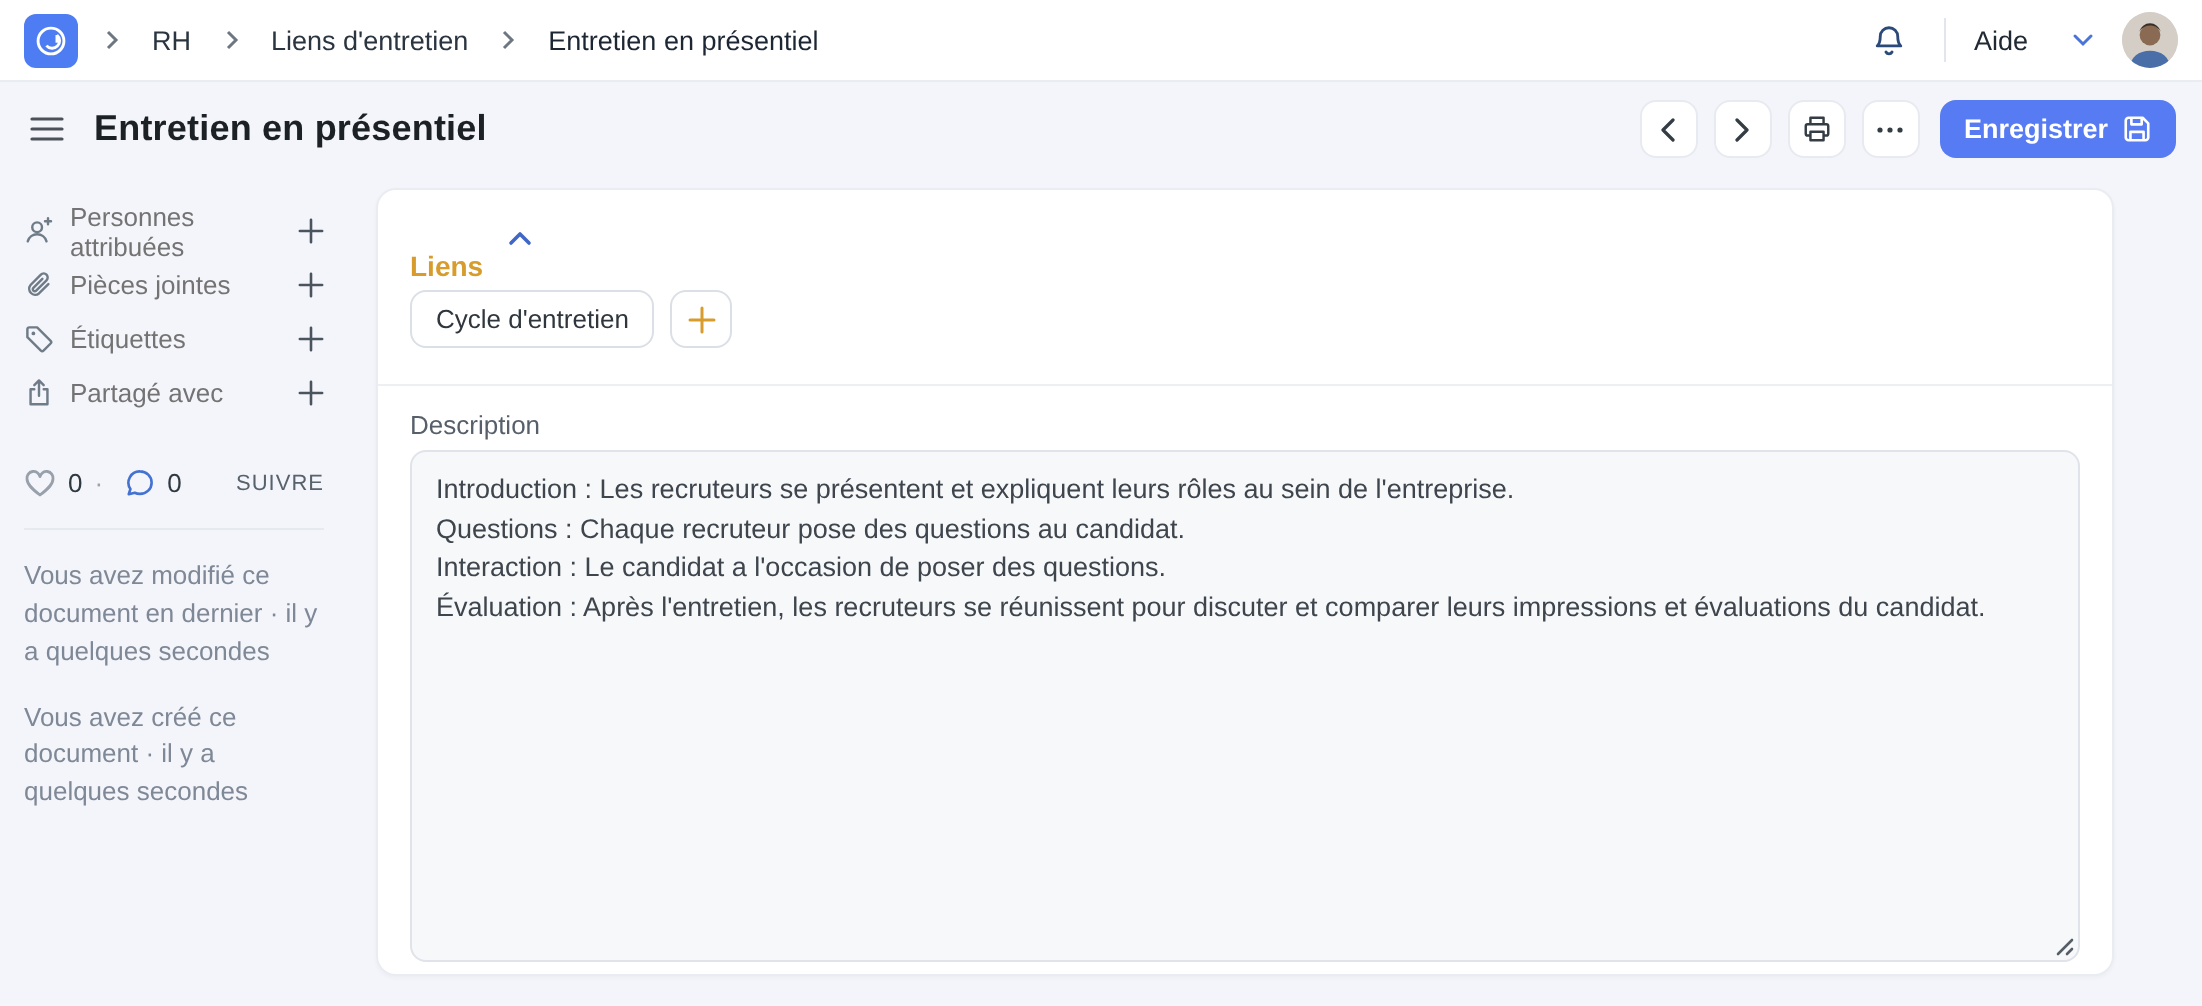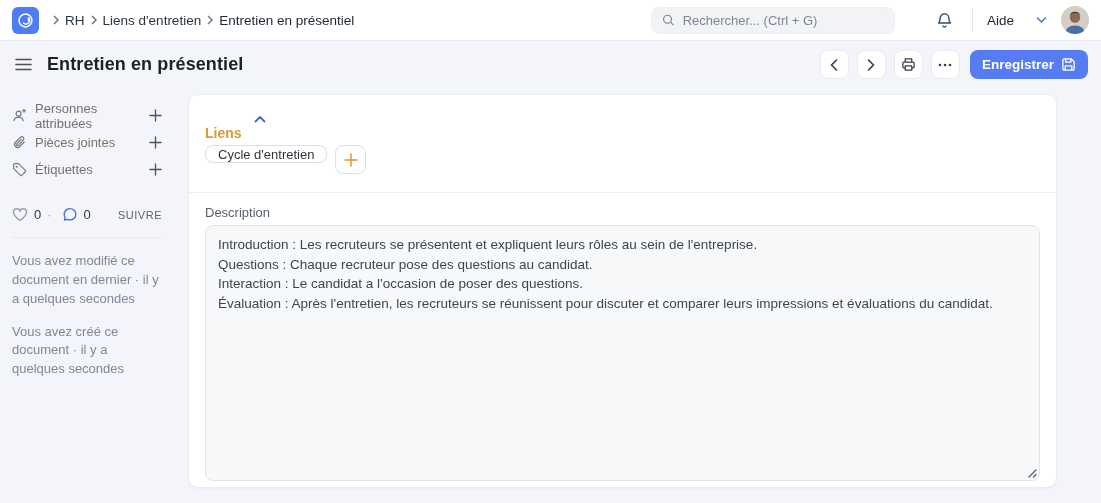--- a/index.html
+++ b/index.html
@@ -15,21 +15,21 @@
   .navbar {
     height:41px; background:#fff; border-bottom:1px solid #e9ecf1;
     display:flex; align-items:center; justify-content:space-between;
     padding:0 12px;
   }
   .nav-left { display:flex; align-items:center; gap:13px; }
   .logo {
     width:27px; height:27px; border-radius:6px; background:#4e7cf3;
     display:flex; align-items:center; justify-content:center; cursor:pointer;
   }
-  .breadcrumb { display:flex; align-items:center; gap:5px; font-size:13.5px; }
+  .breadcrumb { display:flex; align-items:center; gap:16px; font-size:13.5px; }
   .crumb { color:#2b3540; text-decoration:none; cursor:pointer; }
   .crumb.current { color:#1d2733; cursor:default; }
   .crumb-sep { color:#8d97a1; }
 
   .nav-right { display:flex; align-items:center; }
   .searchbar {
     width:244px; height:27px; background:#f1f3f6; border:1px solid #edeff2;
     border-radius:8px; display:flex; align-items:center; gap:8px; padding:0 10px;
   }
   .searchbar input {
@@ -89,21 +89,21 @@
   .card {
     flex:1; background:#fff; border:1px solid #e9ecf0; border-radius:10px;
     box-shadow:0 1px 2px rgba(25,39,52,.04);
     height:394px; padding:14px 16px 8px;
   }
   .links-head { display:flex; align-items:center; gap:11px; height:20px; }
   .links-title { font-size:14px; font-weight:700; color:#d79c2c;margin-top:28px; }
   .collapse-btn { background:none; border:0; cursor:pointer; color:#4066c8; padding:1px; }
   .links-row { margin-top:16px; display:flex; gap:8px; }
   .link-btn {
-    height:18px; padding:0 12px; background:#fff; border:1px solid #dbe0e6; border-radius:8px;
+    height:29px; padding:0 12px; background:#fff; border:1px solid #dbe0e6; border-radius:8px;
     font-family:"Liberation Sans", sans-serif; font-size:13px; color:#2f363d; cursor:pointer;
     display:flex; align-items:center;
   }
   .add-link-btn {
     width:31px; height:29px; background:#fff; border:1px solid #dbe0e6; border-radius:8px;
     display:flex; align-items:center; justify-content:center; color:#d79c2c; cursor:pointer;
   }
   .card-div { border:0; border-top:1px solid #edeff3; margin:18px -16px 0; }
   .desc-label { display:block; margin-top:12px; font-size:13px; line-height:15px; color:#57606a; }
   .desc-box { position:relative; margin-top:5px; }
@@ -135,27 +135,20 @@
           <path d="M2 1 L6 5 L2 9"></path>
         </svg>
       <a class="crumb">Liens d'entretien</a>
       <svg class="crumb-sep" width="8" height="10" viewBox="0 0 8 10" fill="none" stroke="#6c7782" stroke-width="1.5">
           <path d="M2 1 L6 5 L2 9"></path>
         </svg>
       <span class="crumb current">Entretien en présentiel</span>
     </nav>
   </div>
   <div class="nav-right">
-    <div class="searchbar">
-      <svg width="14" height="14" viewBox="0 0 16 16" fill="none" stroke="#7d8794" stroke-width="1.5">
-          <circle cx="7" cy="7" r="5"></circle>
-          <path d="M11 11 L14.5 14.5"></path>
-        </svg>
-      <input type="text" placeholder="Rechercher... (Ctrl + G)" style="">
-    </div>
     <button class="bell-btn">
       <svg width="19" height="19" viewBox="0 0 20 20" fill="none" stroke="#2b4a79" stroke-width="1.5" stroke-linecap="round" stroke-linejoin="round">
         <path d="M10 3 a4.6 4.6 0 0 1 4.6 4.6 c0 3.4 1.6 5 1.6 5 H3.8 s1.6 -1.6 1.6 -5 A4.6 4.6 0 0 1 10 3 z"></path>
         <path d="M8.4 15.8 a1.8 1.8 0 0 0 3.2 0"></path>
       </svg>
     </button>
     <div class="vdiv"></div>
     <button class="help-btn">
       <span>Aide</span>
       <svg width="11" height="8" viewBox="0 0 11 8" fill="none" stroke="#4a74d8" stroke-width="1.5" stroke-linecap="round">
@@ -248,20 +241,30 @@
       <svg class="s-icon" width="15" height="15" viewBox="0 0 16 16" fill="none" stroke="currentColor" stroke-width="1.3" stroke-linejoin="round">
         <path d="M1.8 2.8 a1 1 0 0 1 1-1 H7 L14.2 9 a1 1 0 0 1 0 1.4 L10.4 14.2 a1 1 0 0 1-1.4 0 L1.8 7 z"></path>
         <circle cx="5" cy="5" r="1" fill="currentColor" stroke="none"></circle>
       </svg>
       <span class="s-label">Étiquettes</span>
       <svg class="s-plus" width="13" height="13" viewBox="0 0 14 14" stroke="currentColor" stroke-width="1.4" stroke-linecap="round">
           <path d="M7 1 V13 M1 7 H13"></path>
         </svg>
     </div>
 
+    <div class="side-item">
+      <svg class="s-icon" width="15" height="15" viewBox="0 0 16 16" fill="none" stroke="currentColor" stroke-width="1.3" stroke-linecap="round" stroke-linejoin="round">
+        <path d="M5.5 6 H3.5 V14 H12.5 V6 H10.5"></path>
+        <path d="M8 1.5 V9.5 M5.5 3.8 L8 1.3 L10.5 3.8"></path>
+      </svg>
+      <span class="s-label">Partagé avec</span>
+      <svg class="s-plus" width="13" height="13" viewBox="0 0 14 14" stroke="currentColor" stroke-width="1.4" stroke-linecap="round">
+          <path d="M7 1 V13 M1 7 H13"></path>
+        </svg>
+    </div>
 
     <div class="react-row">
       <svg class="heart" width="16" height="15" viewBox="0 0 16 15" fill="none" stroke="currentColor" stroke-width="1.4" stroke-linejoin="round">
         <path d="M8 13.5 C4 10.5 1.5 8.2 1.5 5.4 A3.3 3.3 0 0 1 8 4.3 A3.3 3.3 0 0 1 14.5 5.4 C14.5 8.2 12 10.5 8 13.5 z"></path>
       </svg>
       <span class="react-count">0</span>
       <span class="react-sep">·</span>
       <svg class="bubble" width="16" height="15" viewBox="0 0 16 16" fill="none" stroke="currentColor" stroke-width="1.4" stroke-linejoin="round">
         <path d="M8 1.8 a6.2 6 0 0 1 0 12 c-1 0-2-.2-2.8-.6 L2 14 l.9-2.8 A6 6 0 0 1 8 1.8 z"></path>
       </svg>

